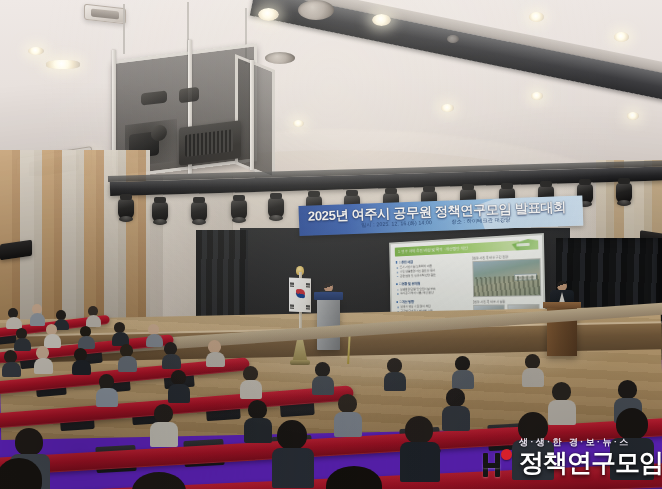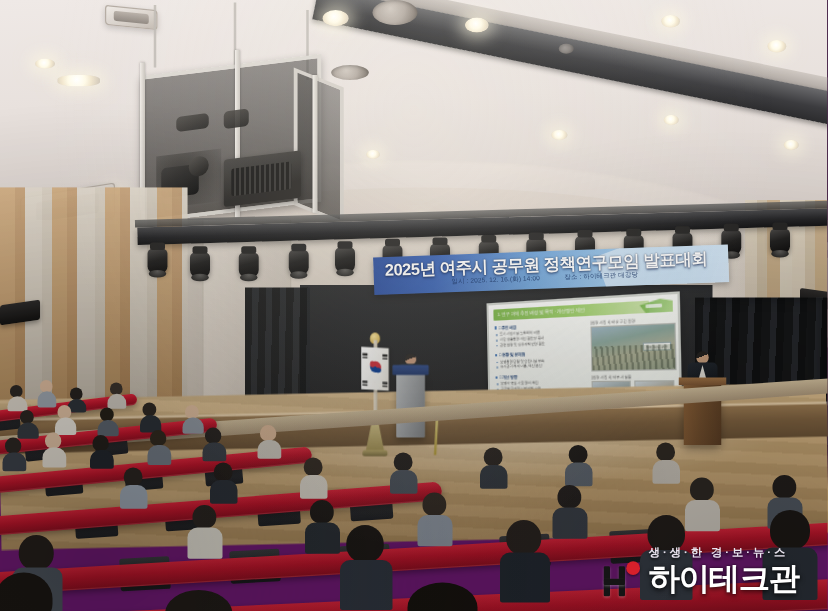--- a/index.html
+++ b/index.html
@@ -3,21 +3,21 @@
 <meta charset="utf-8">
 <title>Auditorium Presentation Photo</title>
 <style>
   html,body{margin:0;padding:0;background:#111;}
   body{font-family:"Liberation Sans",sans-serif;}
 
   #photo{
     position:relative;
     width:662px;height:489px;
     overflow:hidden;
-    background:#701a75;
+    background:#6d28d9;
   }
 
   
   .ceiling{
     position:absolute;left:0;top:0;width:662px;height:200px;
     background:
       linear-gradient(178deg,#efe9e6 0%,#e8e1dd 40%,#ded6d1 72%,#d2c9c3 100%);
   }
   .ceil-curve{
     position:absolute;left:-60px;top:128px;width:790px;height:150px;
@@ -884,16 +884,16 @@
   <div class="watermark">
     <div class="wm-tagline">생·생·한 경·보·뉴·스</div>
     <div class="wm-logo">
       <div class="wm-h">
         <div class="bar" style="left:0;top:4px;width:5px;height:24px;"></div>
         <div class="bar" style="left:12px;top:4px;width:5px;height:24px;"></div>
         <div class="bar" style="left:0;top:14px;width:17px;height:5px;"></div>
       </div>
       <div class="wm-dot"></div>
     </div>
-    <div class="wm-name">하이테크관</div>
+    <div class="wm-name">정책연구모임</div>
   </div>
 
 </div>
 
 </body></html>

